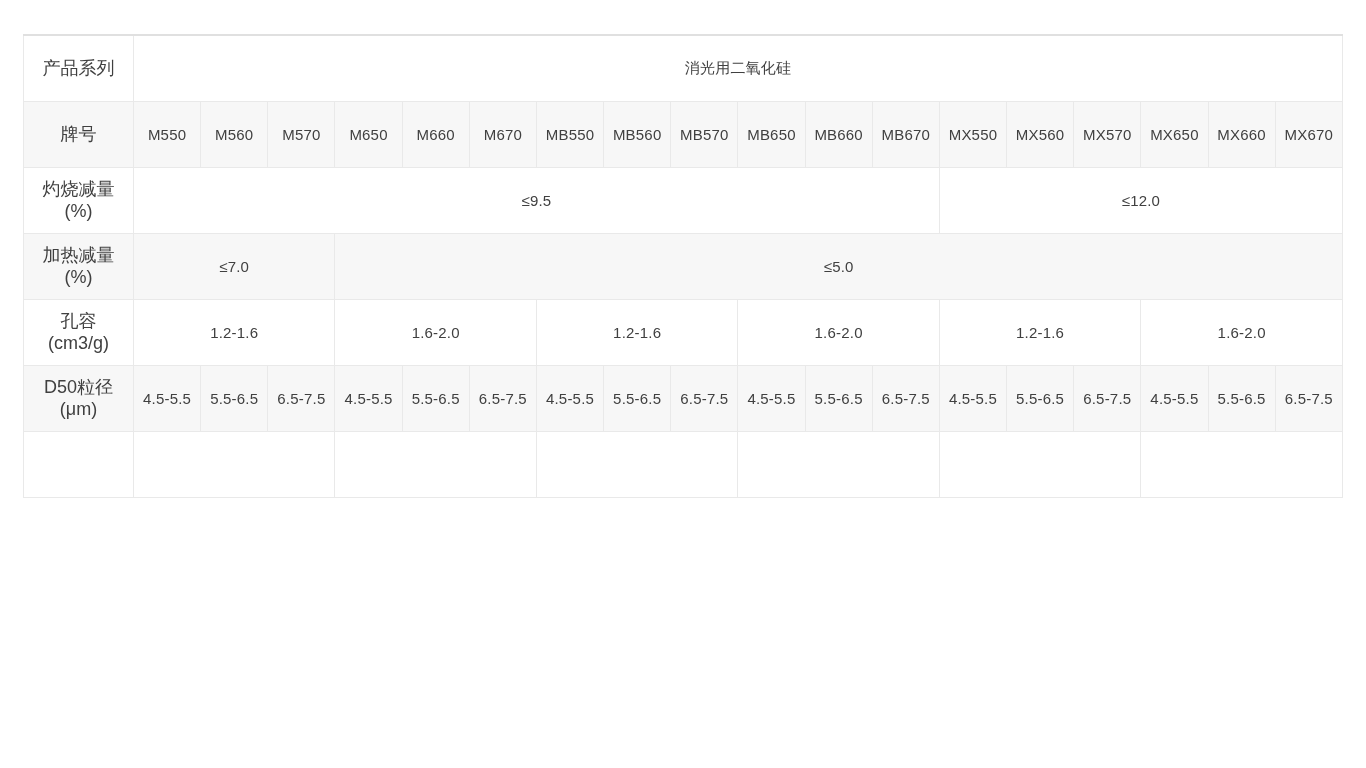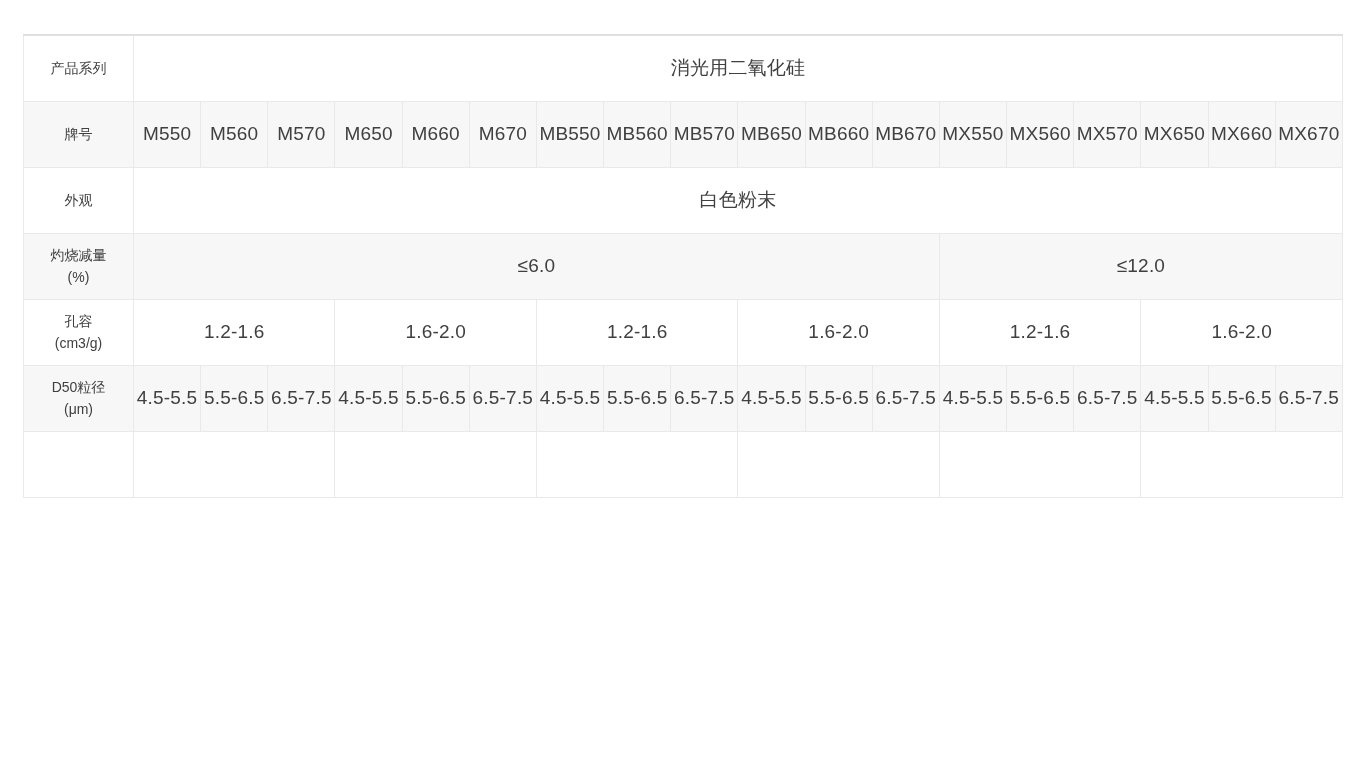--- a/index.html
+++ b/index.html
@@ -32,26 +32,26 @@
     height: 66px;
     box-sizing: border-box;
     text-align: center;
     vertical-align: middle;
     color: #404040;
     font-weight: normal;
     padding: 0 2px;
     overflow: hidden;
   }
   table.spec-table th {
-    font-size: 14px;
+    font-size: 18px;
     line-height: 22px;
     white-space: pre-line;
   }
   table.spec-table td {
-    font-size: 19px;
+    font-size: 15px;
     letter-spacing: 0.2px;
   }
   
   table.spec-table tr:nth-child(even) th,
   table.spec-table tr:nth-child(even) td {
     background: #f7f7f7;
   }
   table.spec-table tr:nth-child(odd) th,
   table.spec-table tr:nth-child(odd) td {
     background: #ffffff;
@@ -103,28 +103,30 @@
           <td>MB660</td>
           <td>MB670</td>
           <td>MX550</td>
           <td>MX560</td>
           <td>MX570</td>
           <td>MX650</td>
           <td>MX660</td>
           <td>MX670</td>
         </tr>
         <tr>
-          <th scope="row">外观</th>
-          <td colspan="18">白色粉末</td>
+          <th scope="row">灼烧减量
+(%)</th>
+          <td colspan="12">≤9.5</td>
+          <td colspan="6">≤12.0</td>
         </tr>
         <tr>
-          <th scope="row">灼烧减量
+          <th scope="row">加热减量
 (%)</th>
-          <td colspan="12">≤6.0</td>
-          <td colspan="6">≤12.0</td>
+          <td colspan="3">≤7.0</td>
+          <td colspan="15">≤5.0</td>
         </tr>
         <tr>
           <th scope="row">孔容
 (cm3/g)</th>
           <td colspan="3">1.2-1.6</td>
           <td colspan="3">1.6-2.0</td>
           <td colspan="3">1.2-1.6</td>
           <td colspan="3">1.6-2.0</td>
           <td colspan="3">1.2-1.6</td>
           <td colspan="3">1.6-2.0</td>

